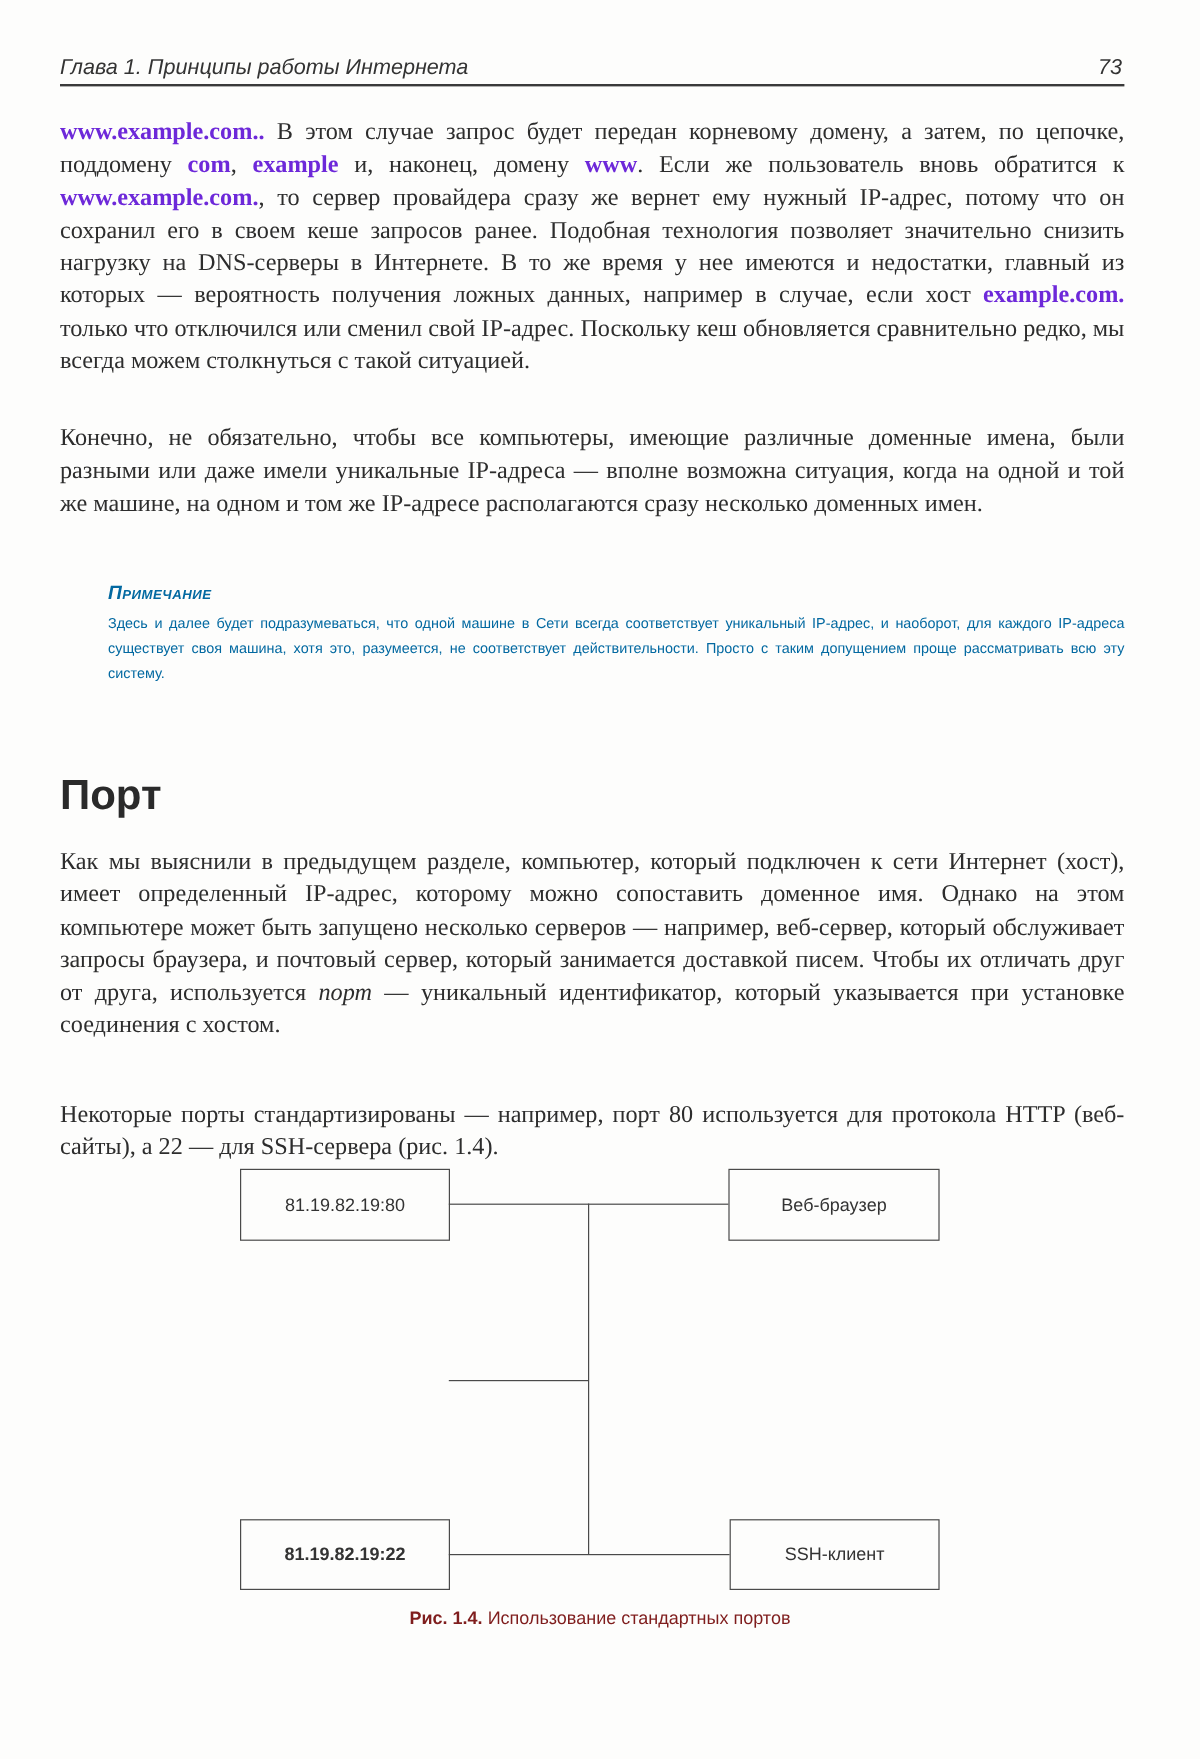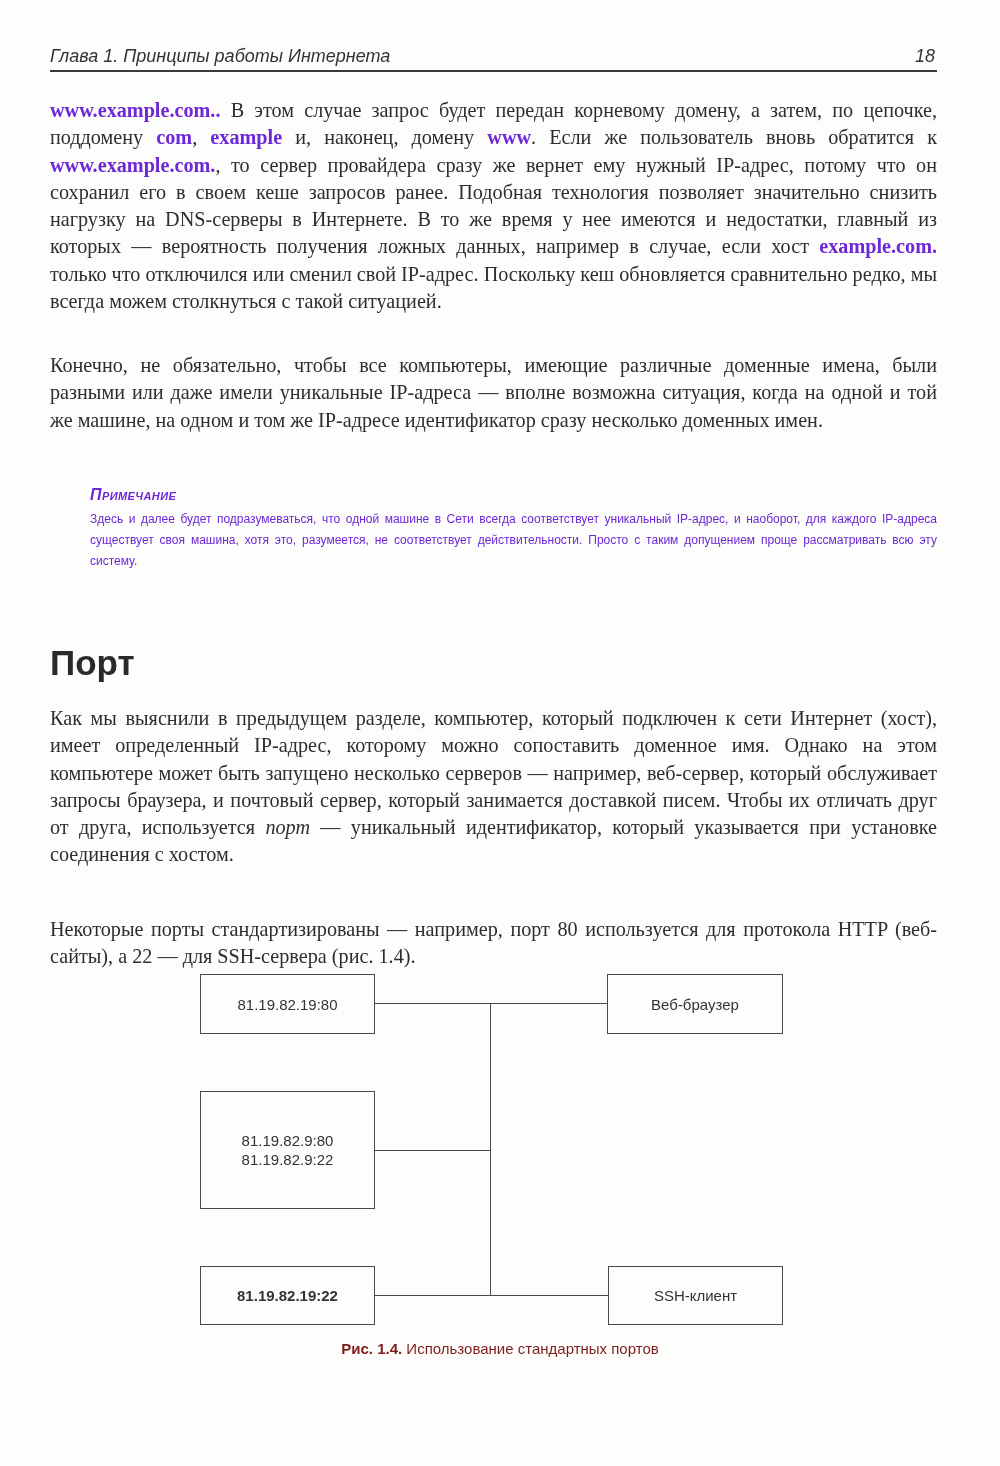--- a/index.html
+++ b/index.html
@@ -10,21 +10,21 @@
     border-bottom: 2px solid #3a3a3a; font-family: "Liberation Sans", sans-serif; font-style: italic;
     font-size: 18px; color: #333; }
   .running-head .title { position: absolute; left: 0; top: 2px; }
   .running-head .pagenum { position: absolute; right: 2px; top: 2px; }
 
   .body-text { position: absolute; left: 50px; width: 887px; font-family: "Liberation Serif", serif;
     font-size: 20.2px; line-height: 27.3px; text-align: justify; color: #2d2d2d; margin: 0; hyphens: manual; }
   .body-text b { font-weight: bold; color: #6d28d9; }
   .body-text i { font-style: italic; }
 
-  .note { position: absolute; left: 90px; top: 486px; width: 847px; font-family: "Liberation Sans", sans-serif; color: #6d28d9; }
+  .note { position: absolute; left: 90px; top: 486px; width: 847px; font-family: "Liberation Sans", sans-serif; color: #0369a1; }
   .note-title { font-size: 14.5px; font-weight: bold; font-style: italic; font-variant: small-caps; letter-spacing: 0.4px; margin: 0 0 5px 0; font-size: 16px; }
   .note-text { font-size: 12px; line-height: 21.2px; text-align: justify; margin: 0; }
 
   .section-heading { position: absolute; left: 50px; top: 643px; margin: 0; font-family: "Liberation Sans", sans-serif;
     font-weight: bold; font-size: 35px; color: #2a2a2a; }
 
   .diagram { position: absolute; left: 0; top: 0; width: 1000px; height: 1466px; pointer-events: none; }
   .box { position: absolute; border: 1.3px solid #4a4a4a; background: transparent; box-sizing: border-box;
     display: flex; align-items: center; justify-content: center; flex-direction: column;
     font-family: "Liberation Sans", sans-serif; font-size: 15px; color: #333; line-height: 19px; text-align: center; }
@@ -35,25 +35,25 @@
     font-family: "Liberation Sans", sans-serif; font-size: 15px; color: #7f1d1d; }
   .caption b { font-weight: bold; }
 </style>
 </head>
 <body>
 
 <div class="page">
 
   <div class="running-head">
     <span class="title">Глава 1. Принципы работы Интернета</span>
-    <span class="pagenum">18</span>
+    <span class="pagenum">73</span>
   </div>
 
   <p class="body-text" style="top: 97px;"><b>www.example.com..</b><span> В этом случае запрос будет передан корневому домену, а затем, по цепочке, поддомену </span><b>com</b><span>, </span><b>example</b><span> и, наконец, домену </span><b>www</b><span>. Если же пользователь вновь обратится к </span><b>www.example.com.</b><span>, то сервер провайдера сразу же вернет ему нуж­ный IP-адрес, потому что он сохранил его в своем кеше запросов ранее. Подобная тех­нология позволяет значительно снизить нагрузку на DNS-серверы в Интернете. В то же время у нее имеются и недостатки, главный из которых — вероятность получения лож­ных данных, например в случае, если хост </span><b>example.com.</b><span> только что отключился или сменил свой IP-адрес. Поскольку кеш обновляется сравнительно редко, мы всегда можем столкнуться с такой ситуацией.</span></p>
-  <p class="body-text" style="top: 352px;"><span>Конечно, не обязательно, чтобы все компьютеры, имеющие различные доменные име­на, были разными или даже имели уникальные IP-адреса — вполне возможна ситуация, когда на одной и той же машине, на одном и том же IP-адресе идентификатор сразу не­сколько доменных имен.</span></p>
+  <p class="body-text" style="top: 352px;"><span>Конечно, не обязательно, чтобы все компьютеры, имеющие различные доменные име­на, были разными или даже имели уникальные IP-адреса — вполне возможна ситуация, когда на одной и той же машине, на одном и том же IP-адресе располагаются сразу не­сколько доменных имен.</span></p>
 
   <div class="note">
     <p class="note-title">Примечание</p>
     <p class="note-text">Здесь и далее будет подразумеваться, что одной машине в Сети всегда соответствует уни­кальный IP-адрес, и наоборот, для каждого IP-адреса существует своя машина, хотя это, разумеется, не соответствует действительности. Просто с таким допущением проще рас­сматривать всю эту систему.</p>
   </div>
 
   <h2 class="section-heading">Порт</h2>
 
   <p class="body-text" style="top: 705px;"><span>Как мы выяснили в предыдущем разделе, компьютер, который подключен к сети Ин­тернет (хост), имеет определенный IP-адрес, которому можно сопоставить доменное имя. Однако на этом компьютере может быть запущено несколько серверов — напри­мер, веб-сервер, который обслуживает запросы браузера, и почтовый сервер, который занимается доставкой писем. Чтобы их отличать друг от друга, используется </span><i>порт</i><span> — уникальный идентификатор, который указывается при установке соединения с хостом.</span></p>
   <p class="body-text" style="top: 916px;"><span>Некоторые порты стандартизированы — например, порт 80 используется для протоко­ла HTTP (веб-сайты), а 22 — для SSH-сервера (рис. 1.4).</span></p>
@@ -61,24 +61,20 @@
   <div class="diagram">
 
     <div class="hline" style="left:374px; top:1003px; width:233px;"></div>
     <div class="hline" style="left:374px; top:1150px; width:116px;"></div>
     <div class="hline" style="left:374px; top:1295px; width:234px;"></div>
     <div class="vline" style="left:490px; top:1003px; height:292px;"></div>
 
     <div class="box" style="left:200px; top:974px; width:175px; height:60px;">
         <div>81.19.82.19:80</div>
       </div>
-    <div class="box" style="left:200px; top:1091px; width:175px; height:118px;">
-        <div>81.19.82.9:80</div>
-        <div>81.19.82.9:22</div>
-      </div>
     <div class="box" style="left:200px; top:1266px; width:175px; height:59px;font-weight:bold;">
         <div>81.19.82.19:22</div>
       </div>
     <div class="box" style="left:608px; top:1266px; width:175px; height:59px;">
         <div>SSH-клиент</div>
       </div>
     <div class="box" style="left:607px; top:974px; width:176px; height:60px;">
         <div>Веб-браузер</div>
       </div>
   </div>

